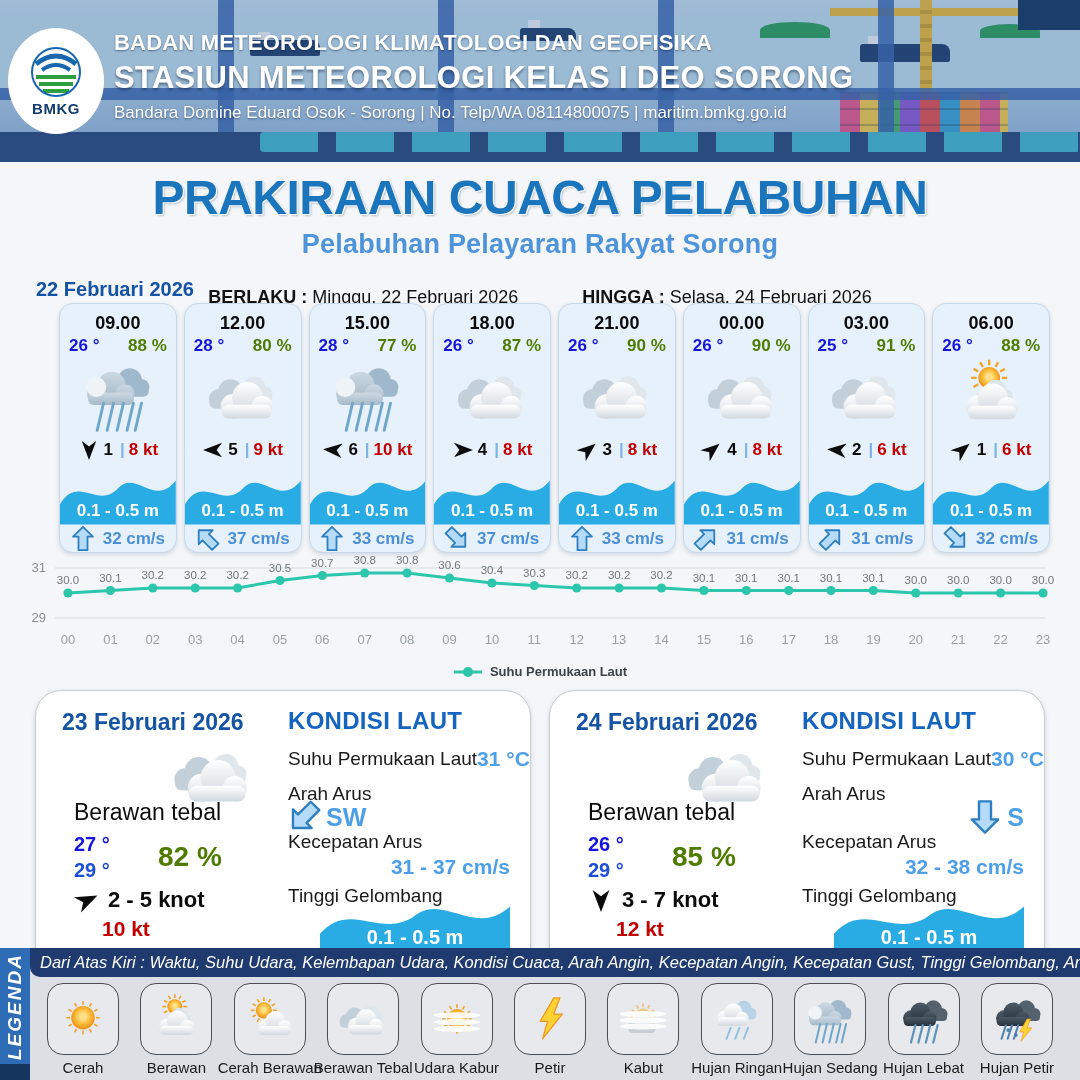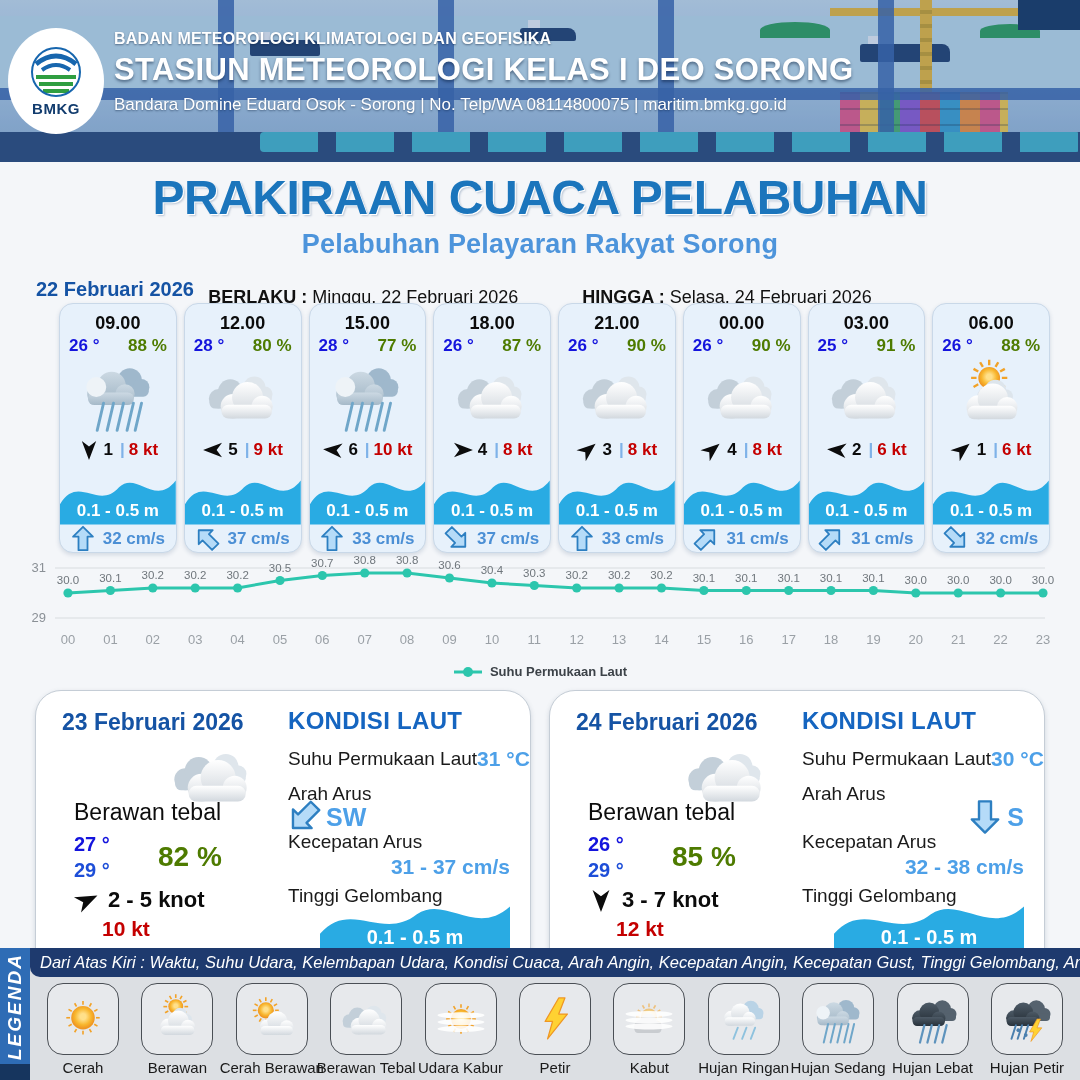--- a/index.html
+++ b/index.html
@@ -27,21 +27,21 @@
     background:repeating-linear-gradient(90deg,#45b4c9 0 58px,transparent 58px 76px);}
   .hd-tint{position:absolute;inset:0;background:rgba(43,82,145,.22);}
   .hd-corner{position:absolute;top:0;right:0;width:62px;height:30px;background:#1a3d6b;}
 
   .logo-pill{position:absolute;top:28px;left:8px;width:96px;height:106px;background:#fff;
     border-radius:50%;display:flex;flex-direction:column;align-items:center;justify-content:center;z-index:5;}
   .logo-emblem{width:52px;height:52px;}
   .logo-text{font-size:15px;font-weight:bold;color:#123c6e;letter-spacing:.5px;margin-top:2px;}
 
   .hd-text{position:absolute;top:30px;left:114px;z-index:5;color:#fff;}
-  .hd-org{font-size:16px;font-weight:bold;letter-spacing:.2px;text-shadow:0 1px 2px rgba(10,30,60,.5);}
+  .hd-org{font-size:22px;font-weight:bold;letter-spacing:.2px;text-shadow:0 1px 2px rgba(10,30,60,.5);}
   .hd-station{font-size:31px;font-weight:bold;letter-spacing:.3px;margin-top:4px;text-shadow:0 2px 3px rgba(10,30,60,.5);}
   .hd-contact{font-size:17px;margin-top:7px;text-shadow:0 1px 2px rgba(10,30,60,.5);}
 
   
   .sec-title{position:absolute;top:170px;left:0;right:0;text-align:center;}
   .title-main{font-size:48px;font-weight:bold;color:#1b75bc;letter-spacing:-0.5px;
     text-shadow:1px 1px 0 #fff,2px 2px 2px rgba(20,60,110,.25);}
   .title-sub{font-size:27px;font-weight:bold;color:#4d94db;margin-top:4px;letter-spacing:.2px;}
   .title-dates{margin-top:27px;font-size:18px;color:#111;}
   .title-dates b{font-weight:bold;}
@@ -107,21 +107,21 @@
     font-size:20px;font-weight:bold;}
 
   
   .legend-sec{position:absolute;left:0;right:0;bottom:0;height:132px;background:#dcdfe3;}
   .lg-side{position:absolute;top:0;left:0;bottom:0;width:30px;background:#2e6cb5;z-index:3;}
   .lg-side .vtxt{position:absolute;top:4px;left:0;width:30px;height:110px;display:flex;align-items:center;justify-content:center;
     writing-mode:vertical-rl;transform:rotate(180deg);color:#fff;font-size:19px;font-weight:bold;font-style:italic;letter-spacing:2px;}
   .lg-side .dark{position:absolute;bottom:0;left:0;width:30px;height:16px;background:#16355e;}
   .lg-strip{position:absolute;top:0;left:30px;right:0;height:29px;background:#1e3a6e;border-radius:0 0 0 10px;
     display:flex;align-items:center;padding-left:10px;color:#fff;font-style:italic;font-size:16.5px;white-space:nowrap;}
-  .lg-items{position:absolute;top:29px;left:30px;right:0;bottom:0;display:flex;justify-content:space-between;padding:6px 10px 2px 10px;}
+  .lg-items{position:absolute;top:29px;left:30px;right:0;bottom:0;display:flex;justify-content:space-between;padding:6px 20px 2px 10px;}
   .lg-item{display:flex;flex-direction:column;align-items:center;width:86px;}
   .lg-box{width:72px;height:72px;border:1.6px solid #4a4f55;border-radius:16px;background:rgba(255,255,255,.32);
     display:flex;align-items:center;justify-content:center;}
   .lg-box svg{width:62px;height:52px;}
   .lg-label{font-size:15px;color:#1a1a1a;margin-top:4px;white-space:nowrap;}
 </style>
 </head>
 <body>
 
 <svg width="0" height="0" style="position:absolute" aria-hidden="true">

